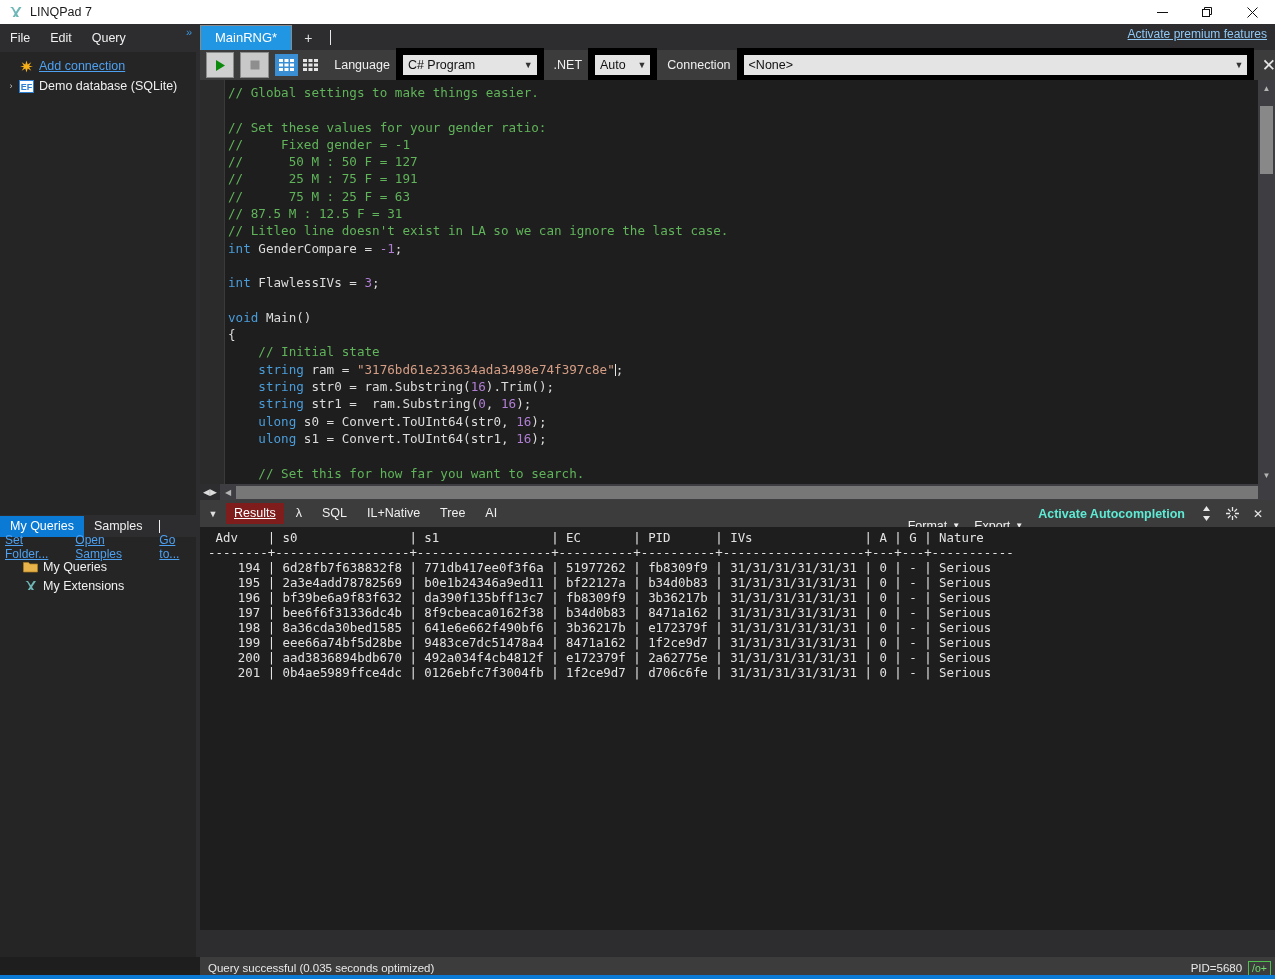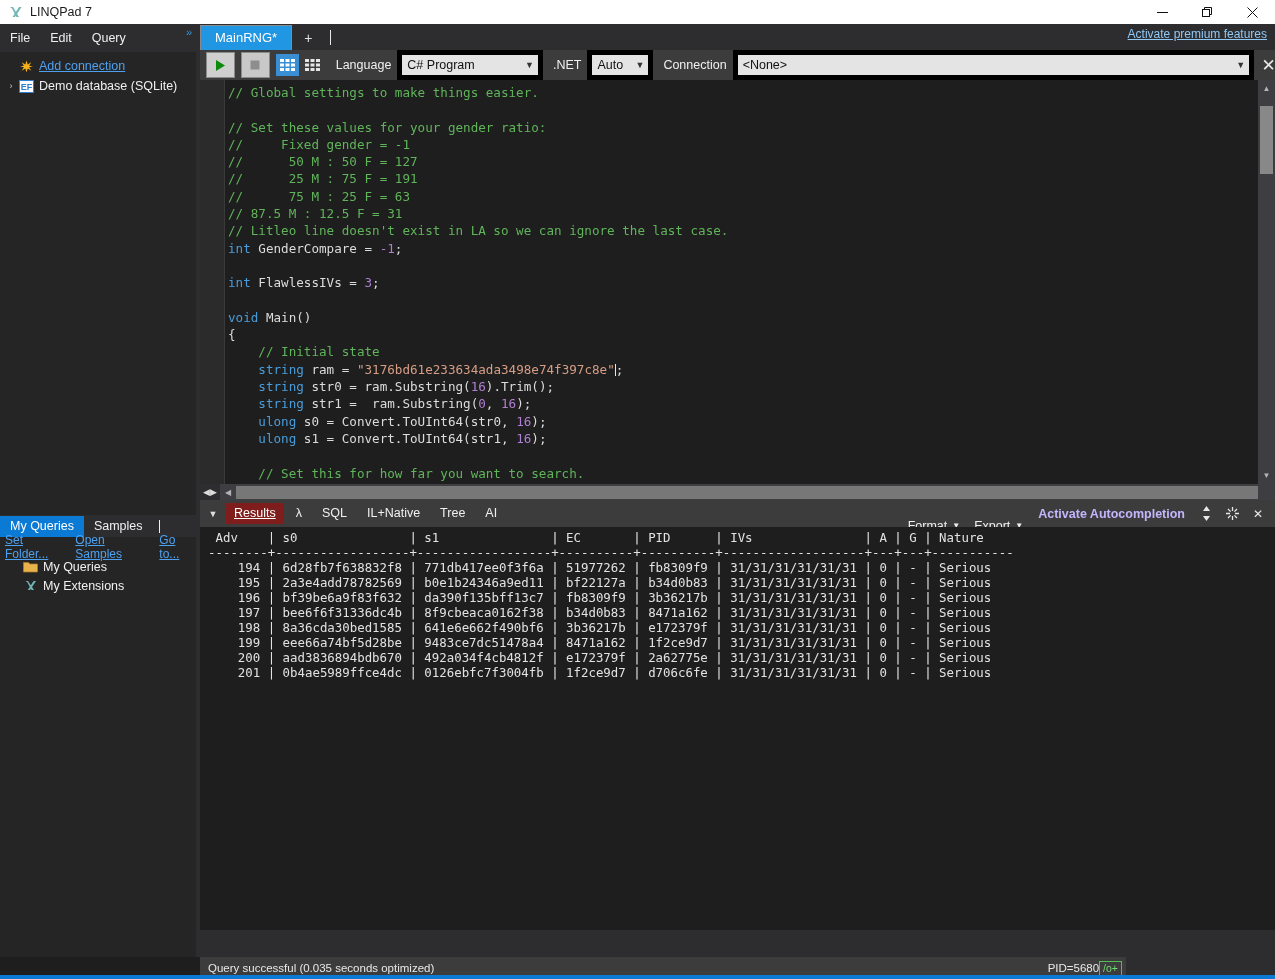--- a/index.html
+++ b/index.html
@@ -44,21 +44,21 @@
   .doctab-caret{width:1px;height:15px;background:#e8e8e8;margin:0 0 5px 6px;}
   .premium{position:absolute;right:8px;top:27px;color:#8fc8f5;font-size:12px;text-decoration:underline;cursor:pointer;}
 
   
   .edtoolbar{position:absolute;left:200px;top:50px;width:1075px;height:30px;background:#3c3c3c;display:flex;align-items:center;padding-left:6px;}
   .tbtn{width:28px;height:24px;background:#cfcfcf;border:1px solid #8b8b8b;display:flex;align-items:center;justify-content:center;margin-right:6px;}
   .tbtn.disabled{background:#c8c8c8;}
   .grid-toggle{width:24px;height:22px;display:flex;align-items:center;justify-content:center;margin-right:2px;}
   .grid-toggle.sel{background:#3a8fd4;}
   .tlabel{color:#f0f0f0;font-size:12.5px;margin:0 6px 0 10px;}
-  .combo{background:#e4e4e4;border:5px solid #000000;height:20px;display:flex;align-items:center;color:#111;font-size:12.5px;padding:0 4px 0 5px;position:relative;}
+  .combo{background:#e4e4e4;border:7px solid #000000;height:20px;display:flex;align-items:center;color:#111;font-size:12.5px;padding:0 4px 0 5px;position:relative;}
   .combo .cv{flex:1 1 auto;white-space:nowrap;overflow:hidden;}
   .combo .chev{color:#333;font-size:9px;margin-left:6px;}
   .x-close{width:26px;height:26px;display:flex;align-items:center;justify-content:center;color:#e6e6e6;font-size:17px;margin-left:2px;}
 
   
   .editor{position:absolute;left:200px;top:80px;width:1075px;height:420px;background:#1e1e1e;overflow:hidden;}
   .gutter{position:absolute;left:0;top:0;width:24px;height:420px;background:#2b2b2b;border-right:1px solid #3a3a3a;}
   .code{position:absolute;left:28px;top:4px;font-family:"DejaVu Sans Mono","Liberation Mono",monospace;font-size:12.6px;line-height:17.3px;white-space:pre;color:#d4d4d4;}
   .c-com{color:#60b45a;}
   .c-key{color:#4a9ddb;}
@@ -77,30 +77,30 @@
 
   
   .respanel{position:absolute;left:200px;top:500px;width:1075px;height:457px;background:#2d2d30;}
   .restabs{height:27px;background:#3c3c3c;display:flex;align-items:center;position:relative;}
   .res-arrow{width:26px;height:27px;display:flex;align-items:center;justify-content:center;color:#e0e0e0;font-size:9px;}
   .restab{height:21px;line-height:21px;padding:0 8px;margin-right:4px;font-size:12.5px;color:#f0f0f0;}
   .restab.active{background:#7f1d1d;color:#fff;text-decoration:underline;}
   .res-right{position:absolute;right:4px;top:0;height:27px;display:flex;align-items:center;gap:0;}
   .res-menu{font-size:12.5px;color:#f0f0f0;padding:0 7px;display:flex;align-items:center;margin-top:24px;}
   .res-menu .chev{font-size:8px;margin-left:5px;}
-  .res-bold{font-size:12.5px;color:#c4b5fd;font-weight:bold;padding:0 8px;}
+  .res-bold{font-size:12.5px;color:#5eead4;font-weight:bold;padding:0 8px;}
   .res-ico{width:26px;height:27px;display:flex;align-items:center;justify-content:center;color:#e8e8e8;}
 
   .resbody{position:absolute;left:0;top:27px;width:1075px;height:403px;background:#1e1e1e;overflow:hidden;}
   .restext{position:absolute;left:8px;top:3px;font-family:"DejaVu Sans Mono","Liberation Mono",monospace;font-size:12.4px;line-height:15px;white-space:pre;color:#e2e2e2;}
 
   
-  .statusbar{position:absolute;left:200px;top:957px;width:926px;height:22px;background:#3c3c3c;display:flex;align-items:center;}
+  .statusbar{position:absolute;left:200px;top:957px;width:1075px;height:22px;background:#3c3c3c;display:flex;align-items:center;}
   .st-text{font-size:11.5px;color:#e8e8e8;margin-left:8px;}
-  .st-right{position:absolute;right:4px;display:flex;align-items:center;}
+  .st-right{position:absolute;right:4px;display:flex;align-items:center;gap:6px;}
   .st-pid{font-size:11.5px;color:#e8e8e8;}
   .st-badge{border:1px solid #4fbf4f;color:#6fdc6f;font-size:10.5px;padding:1px 3px;line-height:11px;}
   .leftfill{position:absolute;left:0;top:957px;width:200px;height:22px;background:#1e1e1e;}
   .bluebar{position:absolute;left:0;bottom:0;width:1275px;height:4px;background:#0a7ad4;}
 </style>
 </head>
 <body>
 
 <div id="app">
 

